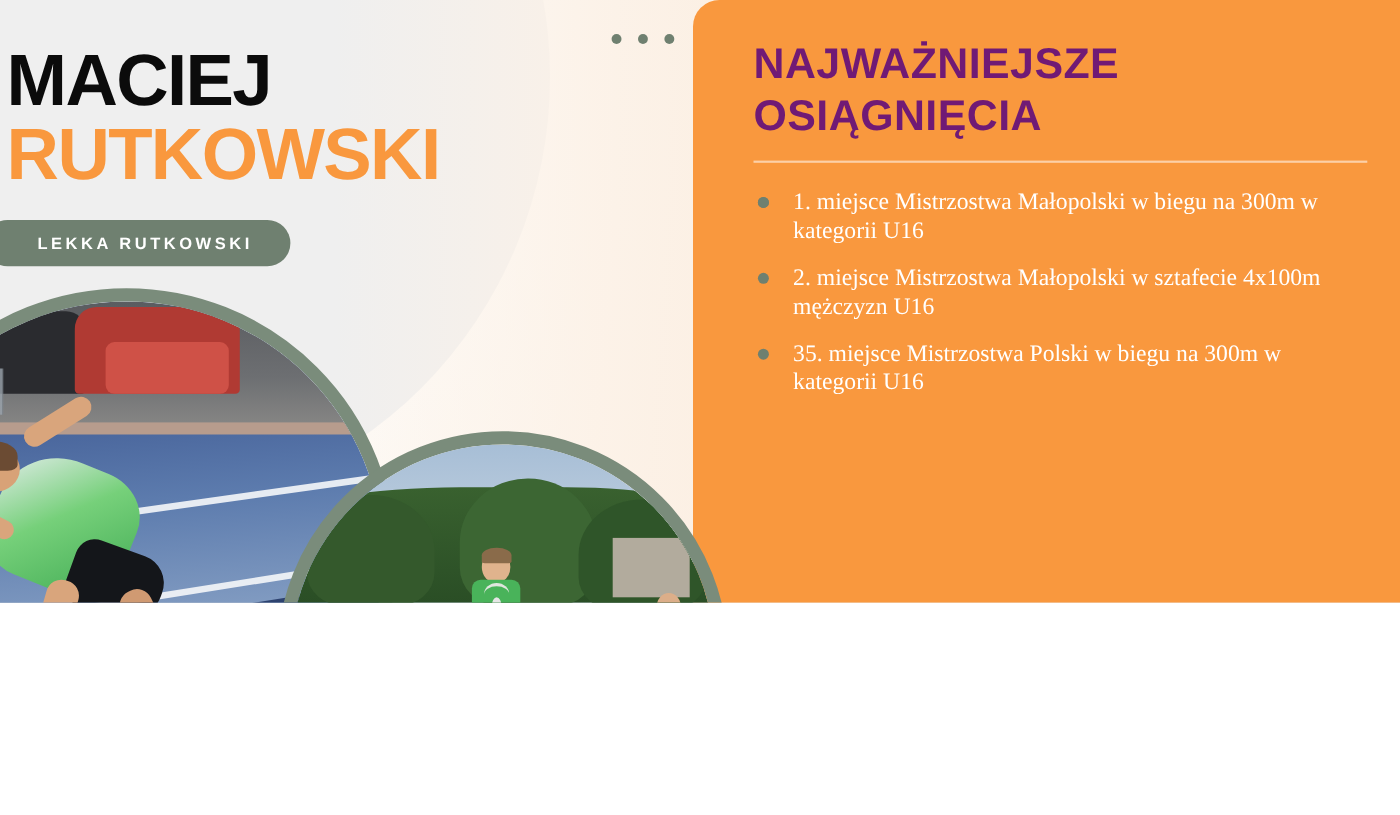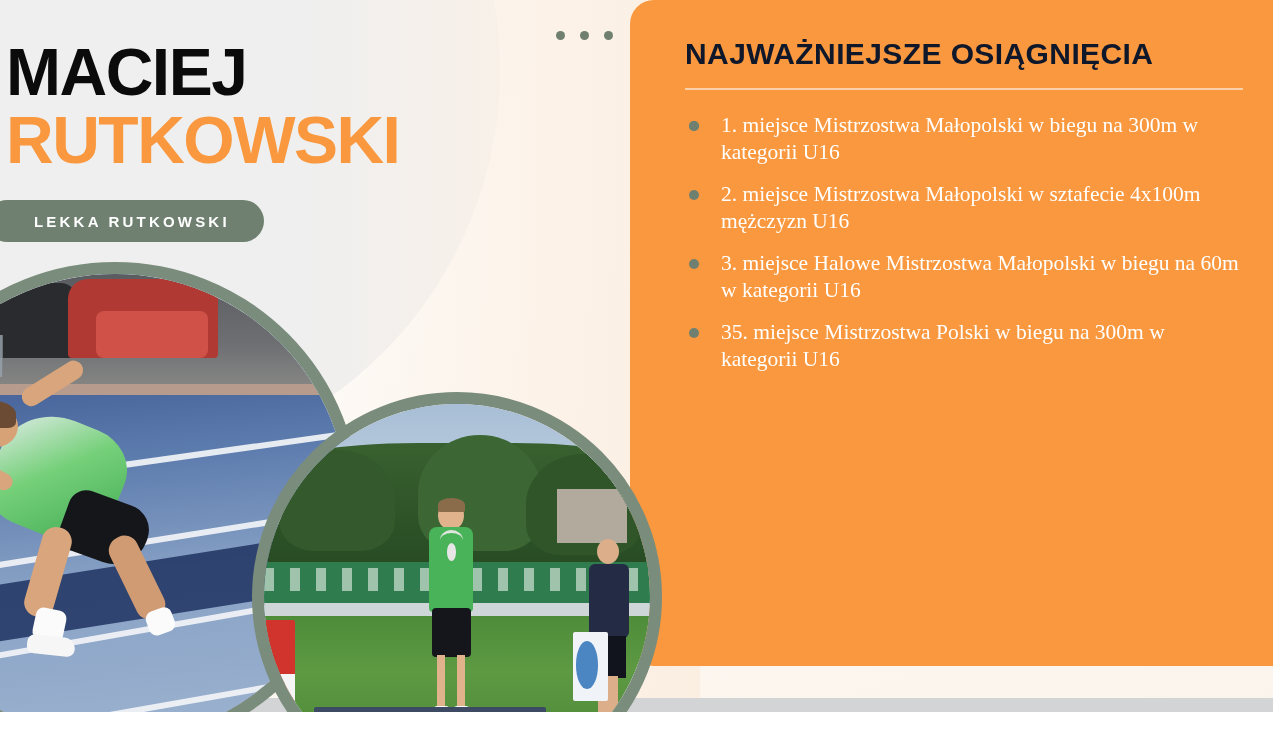--- a/index.html
+++ b/index.html
@@ -6,21 +6,21 @@
     margin: 0;
     padding: 0;
     background: #ffffff;
   }
   body {
     font-family: "Liberation Sans", sans-serif;
   }
   #poster {
     position: relative;
     width: 1273px;
-    height: 712px;
+    height: 548px;
     overflow: hidden;
     background: #ffffff;
   }
 
   
   .bg-base {
     position: absolute;
     inset: 0;
     background: linear-gradient(160deg, #fbfbfa 0%, #fdfbf8 40%, #fdf7f1 70%, #fbf4ec 100%);
   }
@@ -236,24 +236,24 @@
     width: 643px;
     height: 666px;
     background: #f9983e;
     border-radius: 24px 0 0 24px;
     z-index: 7;
     box-sizing: border-box;
     padding: 36px 30px 20px 55px;
   }
   .panel-title {
     margin: 0;
-    color: #0f172a;
+    color: #701a75;
     font-family: "Liberation Sans", sans-serif;
     font-weight: 700;
-    font-size: 30px;
+    font-size: 39px;
     letter-spacing: 0.4px;
     line-height: 1.2;
   }
   .panel-divider {
     margin-top: 16px;
     margin-bottom: 22px;
     width: 558px;
     height: 2px;
     background: rgba(255,255,255,0.55);
   }
@@ -350,24 +350,20 @@
       <li class="ach-item bold">
         <span class="ach-bullet"></span>
         <span>1. miejsce Mistrzostwa Małopolski w biegu na 300m w kategorii U16</span>
       </li>
       <li class="ach-item">
         <span class="ach-bullet"></span>
         <span>2. miejsce Mistrzostwa Małopolski w sztafecie 4x100m mężczyzn U16</span>
       </li>
       <li class="ach-item">
         <span class="ach-bullet"></span>
-        <span>3. miejsce Halowe Mistrzostwa Małopolski w biegu na 60m w kategorii U16</span>
-      </li>
-      <li class="ach-item">
-        <span class="ach-bullet"></span>
         <span>35. miejsce Mistrzostwa Polski w biegu na 300m w kategorii U16</span>
       </li>
     </ul>
   </div>
 
   <div class="photo photo-podium">
     <div class="photo-inner">
       <div class="podium-scene">
         <div class="p-sky"></div>
         <div class="p-trees"></div>

